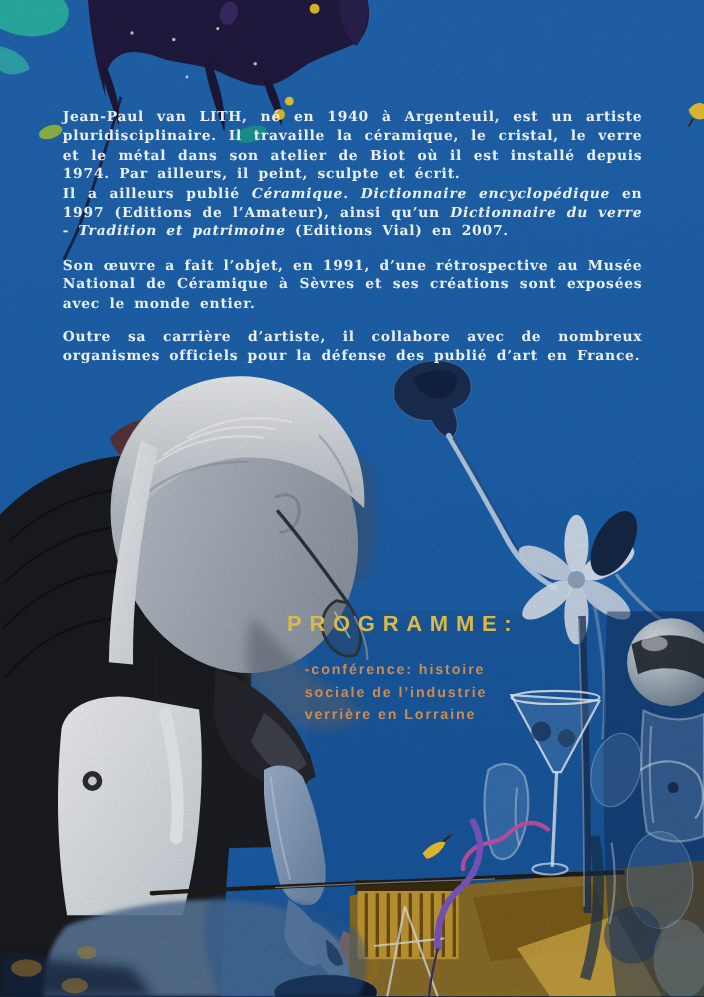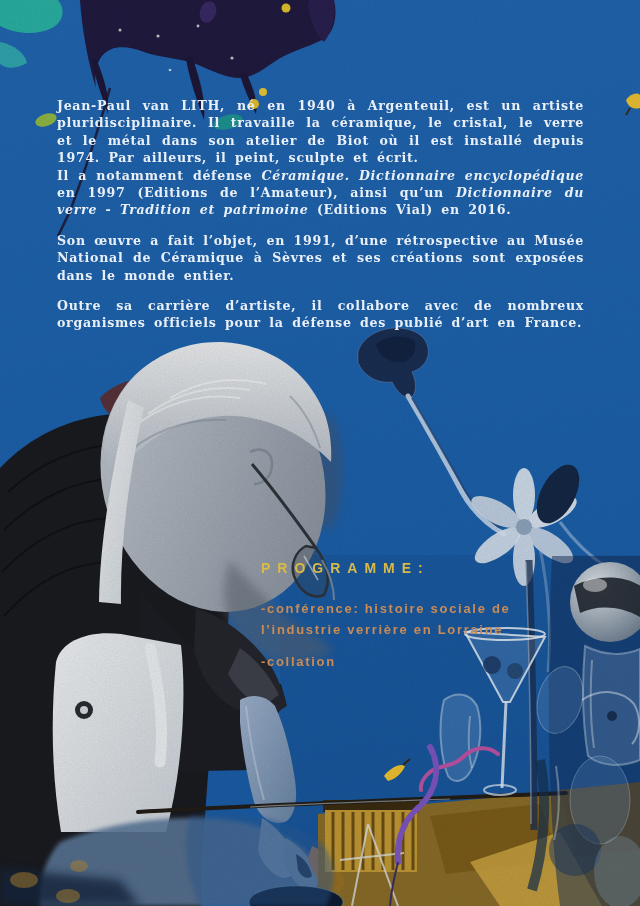--- a/index.html
+++ b/index.html
@@ -8,25 +8,25 @@
         font-family:"Liberation Sans",sans-serif;}
   .art{position:absolute;left:0;top:0;width:640px;height:906px;z-index:1;}
   .bio{position:absolute;left:57px;top:97px;width:527px;z-index:3;
        color:#e9eff7;font-family:"DejaVu Serif",serif;font-weight:bold;
        font-size:12.6px;line-height:17.4px;letter-spacing:.7px;word-spacing:3.4px;
        text-align:justify;}
   .bio p{margin:0;}
   .bio p.gap{margin-top:13px;}
   .bio i{}
   .programme{position:absolute;left:261px;top:556px;width:266px;z-index:3;}
-  .prog-heading{color:#d9ba49;font-weight:bold;font-size:14px;line-height:24px;
+  .prog-heading{color:#d9ba49;font-weight:bold;font-size:20px;line-height:24px;
        letter-spacing:7px;white-space:nowrap;}
   .prog-items{margin-top:19px;color:#cb8b54;font-weight:bold;font-size:13px;
        line-height:20.5px;letter-spacing:1.7px;width:254px;}
-  .prog-item{margin:0;}
+  .prog-item{margin:16px;}
   .prog-item + .prog-item{margin-top:12px;}
 </style>
 </head>
 <body>
 
 <div class="page">
 
   <svg class="art" viewBox="0 0 640 906" aria-hidden="true">
     <defs>
       <linearGradient id="gHair" x1="0" y1="0" x2="0" y2="1">
@@ -195,26 +195,25 @@
       <path fill="none" stroke="#3c2f66" stroke-width="2" d="M398,862 C394,878 391,892 390,906"></path>
       <path fill="#f1c432" d="M384,776 C390,768 400,763 405,766 C403,772 396,779 388,781 Z"></path>
       <path stroke="#3a2a10" stroke-width="2" fill="none" d="M403,765 L410,759"></path>
     </g>
 
     <rect width="640" height="906" filter="url(#grain)" opacity="0.10"></rect>
   </svg>
 
   <div class="bio">
     <p><span>Jean-Paul van LITH, né en 1940 à Argenteuil, est un artiste pluridisciplinaire. Il travaille la céramique, le cristal, le verre et le métal dans son atelier de Biot où il est installé depuis 1974. Par ailleurs, il peint, sculpte et écrit.</span></p>
-    <p><span>Il a notamment défense </span><i>Céramique. Dictionnaire encyclopédique</i><span> en 1997 (Editions de l’Amateur), ainsi qu’un </span><i>Dictionnaire du verre - Tradition et patrimoine</i><span> (Editions Vial) en 2016.</span></p>
-    <p class="gap"><span>Son œuvre a fait l’objet, en 1991, d’une rétrospective au Musée National de Céramique à Sèvres et ses créations sont exposées dans le monde entier.</span></p>
+    <p><span>Il a ailleurs publié </span><i>Céramique. Dictionnaire encyclopédique</i><span> en 1997 (Editions de l’Amateur), ainsi qu’un </span><i>Dictionnaire du verre - Tradition et patrimoine</i><span> (Editions Vial) en 2007.</span></p>
+    <p class="gap"><span>Son œuvre a fait l’objet, en 1991, d’une rétrospective au Musée National de Céramique à Sèvres et ses créations sont exposées avec le monde entier.</span></p>
     <p class="gap"><span>Outre sa carrière d’artiste, il collabore avec de nombreux organismes officiels pour la défense des publié d’art en France.</span></p>
   </div>
 
   <div class="programme">
     <div class="prog-heading">PROGRAMME:</div>
     <div class="prog-items">
       <p class="prog-item">-conférence: histoire sociale de l’industrie verrière en Lorraine</p>
-      <p class="prog-item">-collation</p>
     </div>
   </div>
 
 </div>
 
 </body></html>

